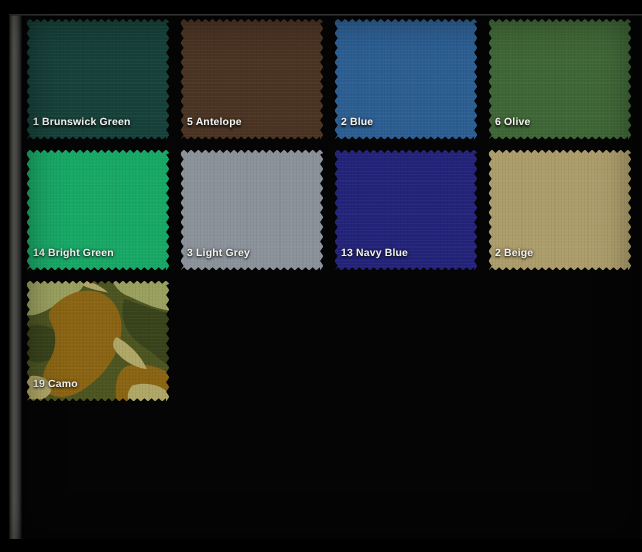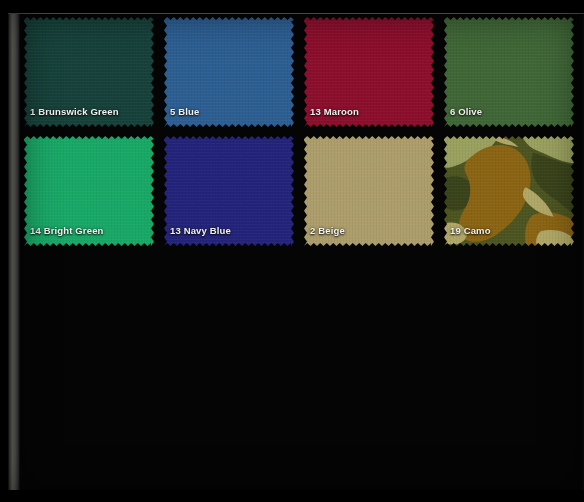--- a/index.html
+++ b/index.html
@@ -187,37 +187,41 @@
   <div class="edge-strip-left"></div>
   <div class="edge-strip-right"></div>
 
   <div id="swatch-grid">
 
     <div class="swatch">
       <div class="fabric" style="background: rgb(22, 65, 58);"></div>
       <div class="swatch-label">1 Brunswick Green</div>
     </div>
     <div class="swatch">
+      <div class="fabric" style="background: rgb(74, 51, 34);"></div>
+      <div class="swatch-label">5 Antelope</div>
+    </div>
+    <div class="swatch">
       <div class="fabric" style="background: rgb(44, 94, 146);"></div>
-      <div class="swatch-label">5 Blue</div>
-    </div>
-    <div class="swatch">
-      <div class="fabric" style="background: rgb(139, 14, 44);"></div>
-      <div class="swatch-label">13 Maroon</div>
+      <div class="swatch-label">2 Blue</div>
     </div>
 
     <div class="swatch">
       <div class="fabric" style="background: rgb(63, 102, 54);"></div>
       <div class="swatch-label">6 Olive</div>
     </div>
     <div class="swatch">
       <div class="fabric" style="background: rgb(24, 168, 102);"></div>
       <div class="swatch-label">14 Bright Green</div>
     </div>
 
+    <div class="swatch">
+      <div class="fabric" style="background: rgb(139, 146, 154);"></div>
+      <div class="swatch-label">3 Light Grey</div>
+    </div>
     <div class="swatch">
       <div class="fabric" style="background: rgb(35, 35, 122);"></div>
       <div class="swatch-label">13 Navy Blue</div>
     </div>
 
     <div class="swatch">
       <div class="fabric" style="background: rgb(172, 157, 107);"></div>
       <div class="swatch-label">2 Beige</div>
     </div>
     <div class="swatch">

